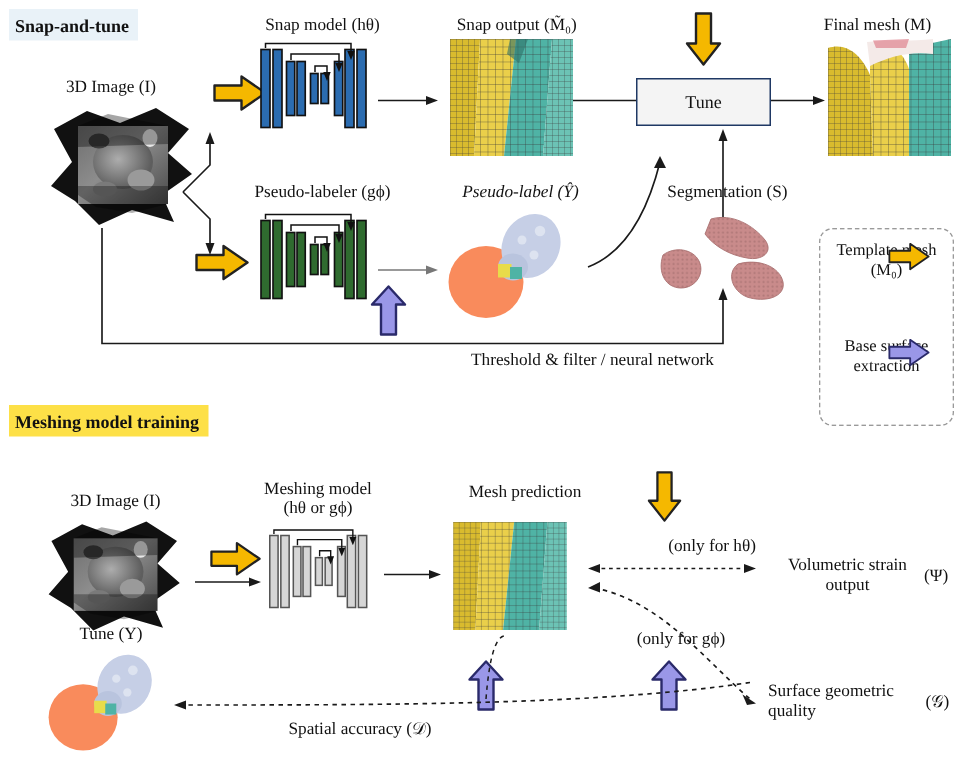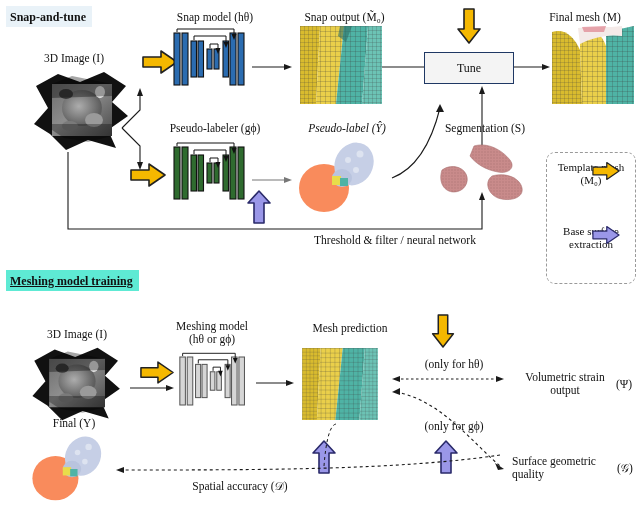--- a/index.html
+++ b/index.html
@@ -4,21 +4,21 @@
 <style>
   html,body{margin:0;padding:0;background:#ffffff;}
   body{width:640px;height:505px;position:relative;overflow:hidden;
        font-family:"Liberation Serif", serif; color:#111;}
   .abs{position:absolute;}
   .lbl{font-size:11.5px;line-height:13px;text-align:center;white-space:nowrap;}
   .lbl.wrap{white-space:normal;}
   .sec-title{font-family:"Liberation Serif",serif;font-weight:bold;font-size:12px;
              padding:4px 6px 2px 4px;}
   .sec-a{background:#e9f2f8;}
-  .sec-b{background:#5eead4;text-decoration:underline;}
+  .sec-b{background:#fde047;}
   svg{position:absolute;overflow:visible;}
 
   
   .blockarrow{position:absolute;}
 
   
   .tune-box{position:absolute;border:1.6px solid #1f3864;background:#f4f4f4;
             display:flex;align-items:center;justify-content:center;
             font-size:12px;font-family:"Liberation Serif",serif;}
 
@@ -293,24 +293,24 @@
 <div class="abs lbl" style="left:152px;top:320px;width:120px;">
   <div>Meshing model</div>
   <div>(hθ  or  gϕ)</div>
 </div>
 
 <div class="abs lbl" style="left:285px;top:322px;width:130px;">
   <span>Mesh prediction</span>
 </div>
 
 <div class="abs lbl" style="left:14px;top:417px;width:120px;">
-  <span>Final  (Y)</span>
-</div>
-
-<div class="abs lbl" style="left:404px;top:358px;width:100px;">
+  <span>Tune  (Y)</span>
+</div>
+
+<div class="abs lbl" style="left:404px;top:358px;width:100px;text-align:right;">
   <span>(only for hθ)</span>
 </div>
 
 <div class="abs lbl" style="left:404px;top:420px;width:100px;text-align:center;">
   <span>(only for gϕ)</span>
 </div>
 
 <div class="abs lbl wrap" style="left:513px;top:371px;width:104px;text-align:center;">
   <div>Volumetric strain</div>
   <div>output</div>

